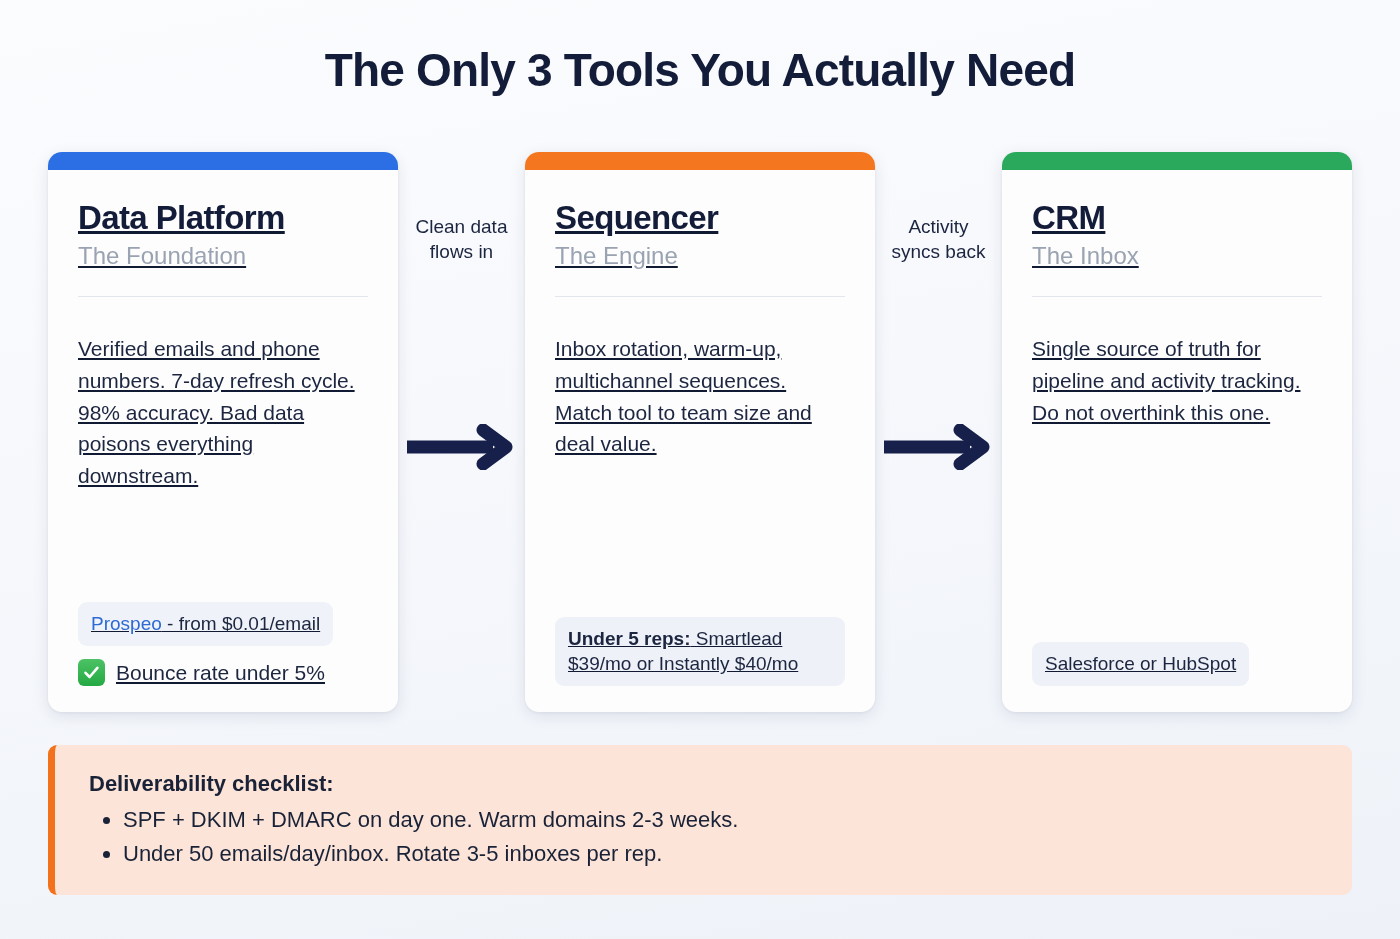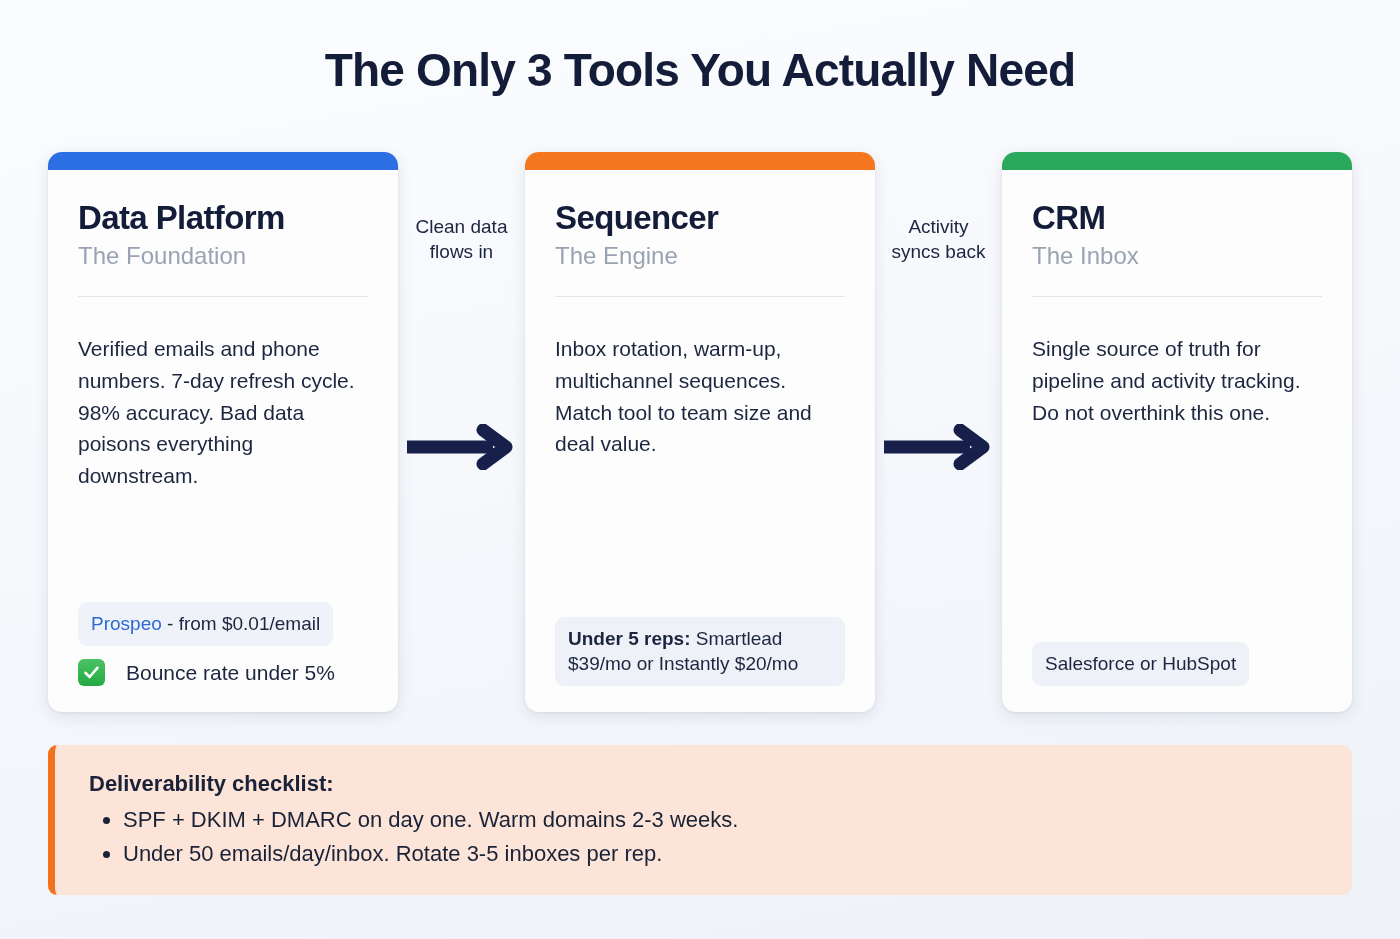--- a/index.html
+++ b/index.html
@@ -56,20 +56,21 @@
     height: 18px;
     width: 100%;
     flex: 0 0 18px;
   }
 
   .card-body {
     padding: 30px 30px 26px 30px;
     display: flex;
     flex-direction: column;
     flex: 1 1 auto;
+    text-decoration: underline;
   }
 
   .card-title {
     font-size: 33px;
     font-weight: bold;
     letter-spacing: -0.6px;
     color: #131c38;
     line-height: 1.12;
   }
 
@@ -111,21 +112,21 @@
     color: #1d2640;
     max-width: 100%;
   }
   .chip.pale { background: #eff3f9; }
   .chip b { font-weight: bold; }
   .chip .link { color: #2d6ad4; }
 
   .check-row {
     display: flex;
     align-items: center;
-    gap: 21px;
+    gap: 11px;
     font-size: 21px;
     color: #1d2640;
   }
 
   .check-icon {
     width: 27px;
     height: 27px;
     flex: 0 0 27px;
     border-radius: 6px;
     background: linear-gradient(180deg, #4cc264 0%, #24a944 100%);
@@ -225,21 +226,21 @@
   </div>
 
   <div class="card">
     <div class="card-accent" style="background: rgb(244, 119, 31);"></div>
     <div class="card-body">
       <div class="card-title">Sequencer</div>
       <div class="card-subtitle">The Engine</div>
       <div class="card-divider"></div>
       <div class="card-desc">Inbox rotation, warm-up, multichannel sequences. Match tool to team size and deal value.</div>
       <div class="card-chips">
-        <div class="chip"><b>Under 5 reps:</b><span> Smartlead $39/mo or Instantly $20/mo</span></div>
+        <div class="chip"><b>Under 5 reps:</b><span> Smartlead $39/mo or Instantly $40/mo</span></div>
       </div>
     </div>
   </div>
 
   <div class="connector">
     <div class="connector-label">Activity
 syncs back</div>
     <div class="connector-arrow">
       <svg width="114" height="46" viewBox="0 0 114 46">
         <path d="M2 23 H88" stroke="#16204a" stroke-width="13" stroke-linecap="butt" fill="none"></path>

